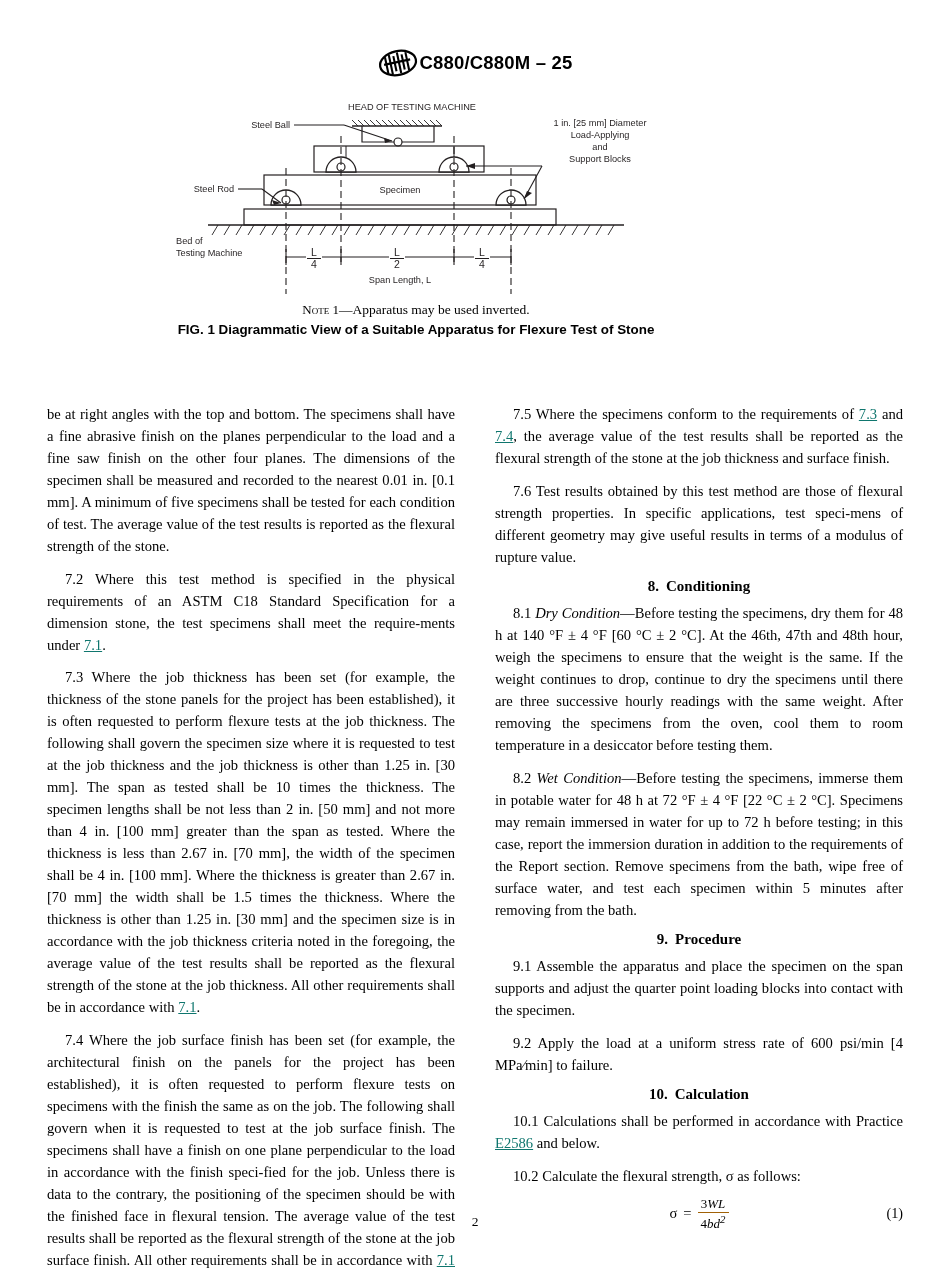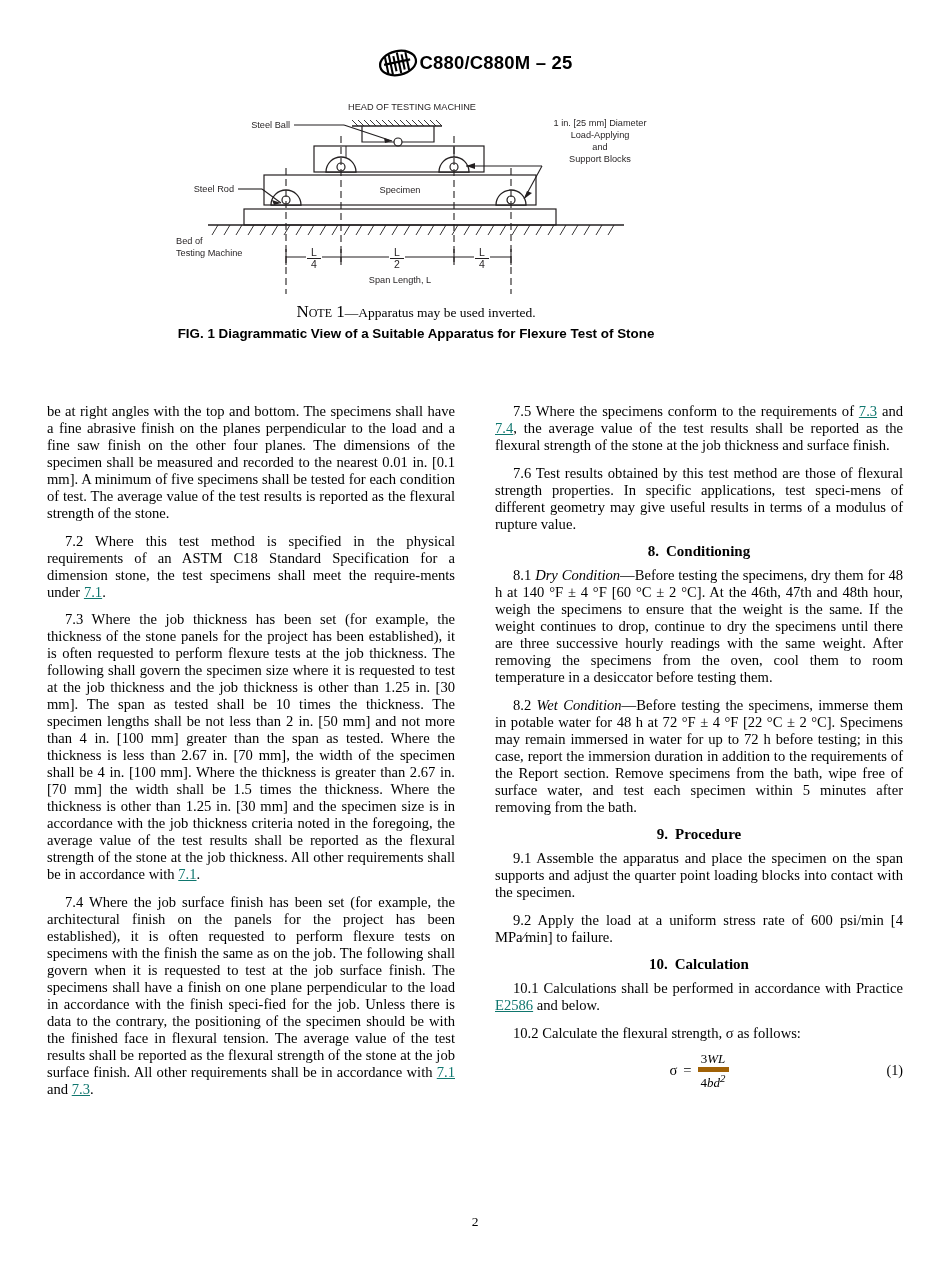--- a/index.html
+++ b/index.html
@@ -24,37 +24,37 @@
     font-weight:bold; font-size:18.5px; letter-spacing:0.2px;
   }
 
   
   .figure-wrap { position:absolute; top:96px; left:0; width:832px; }
   .figure-svg { display:block; margin:0 auto; }
   .fig-note {
     text-align:center; font-size:13.5px; margin-top:6px;
     font-family:"Liberation Serif", serif;
   }
-  .fig-note .sc { font-variant:small-caps; font-size:17px; }
+  .fig-note .sc { font-variant:small-caps; font-size:13px; }
   .fig-caption {
     text-align:center; font-family:"Liberation Sans", sans-serif;
     font-weight:bold; font-size:13.4px; margin-top:4px;
   }
 
   
   .columns {
     position:absolute; top:403px; left:47px;
     width:856px; height:800px;
     display:flex; gap:40px;
   }
   .col { width:408px; }
   p.para {
     margin:0 0 10.5px 0;
     font-size:14.6px;
-    line-height:17px;
+    line-height:22px;
     text-align:justify;
     text-justify:inter-word;
     hyphens:manual;
   }
   p.para.indent { text-indent:18px; }
   p.cont { text-indent:0; }
   h2.sec {
     font-family:"Liberation Serif", serif;
     font-weight:bold;
     font-size:15px;
@@ -69,21 +69,21 @@
   .eqn-row {
     display:flex; align-items:center; justify-content:center;
     margin:9px 0 0 0; position:relative; width:100%;
   }
   .eqn {
     display:flex; align-items:center; gap:6px;
     font-size:14.6px;
   }
   .frac { display:inline-flex; flex-direction:column; align-items:center; line-height:1.05; }
   .frac .num-t { font-size:13px; padding:0 3px 1px 3px; font-style:italic; }
-  .frac .den-t { font-size:13px; padding:1px 3px 0 3px; border-top:5px solid #a16207; font-style:italic; }
+  .frac .den-t { font-size:13px; padding:1px 3px 0 3px; border-top:1px solid #a16207; font-style:italic; }
   .frac .upr { font-style:normal; }
   .eqn-no { position:absolute; right:0; font-size:14.2px; }
 
   
   .page-number {
     position:absolute; bottom:42px; left:0; width:950px;
     text-align:center; font-size:13.5px;
   }
 
   

